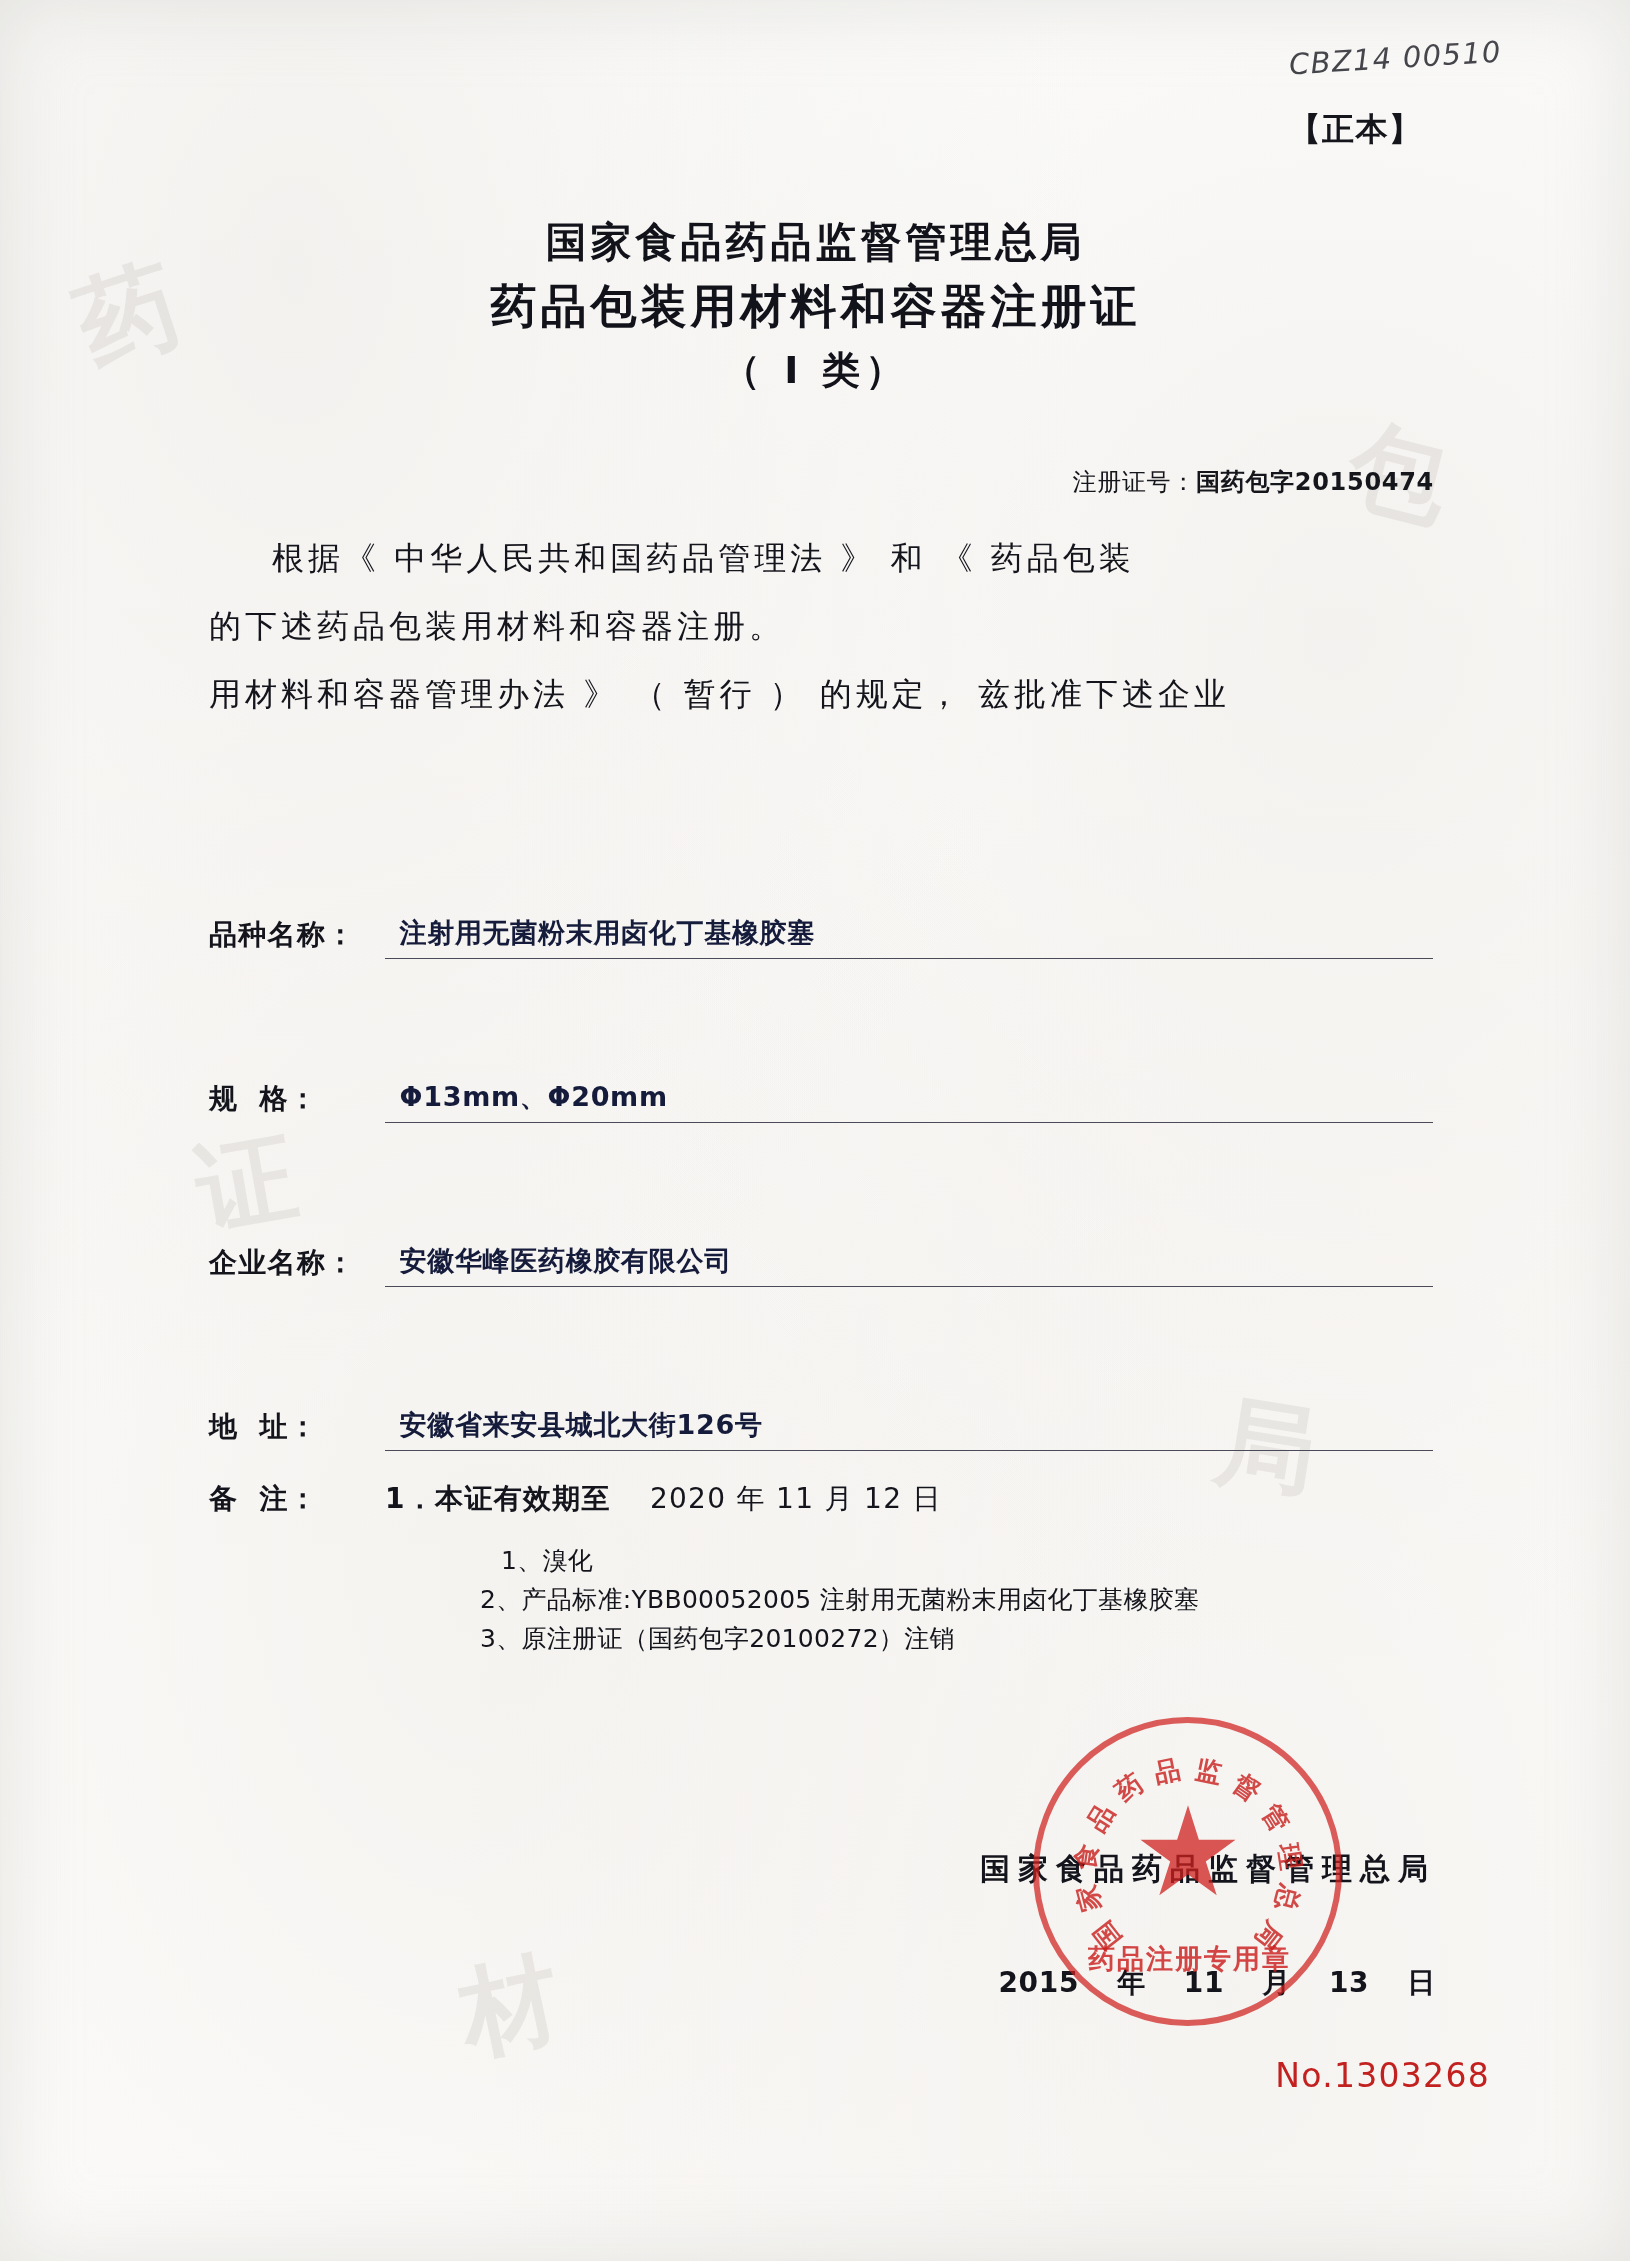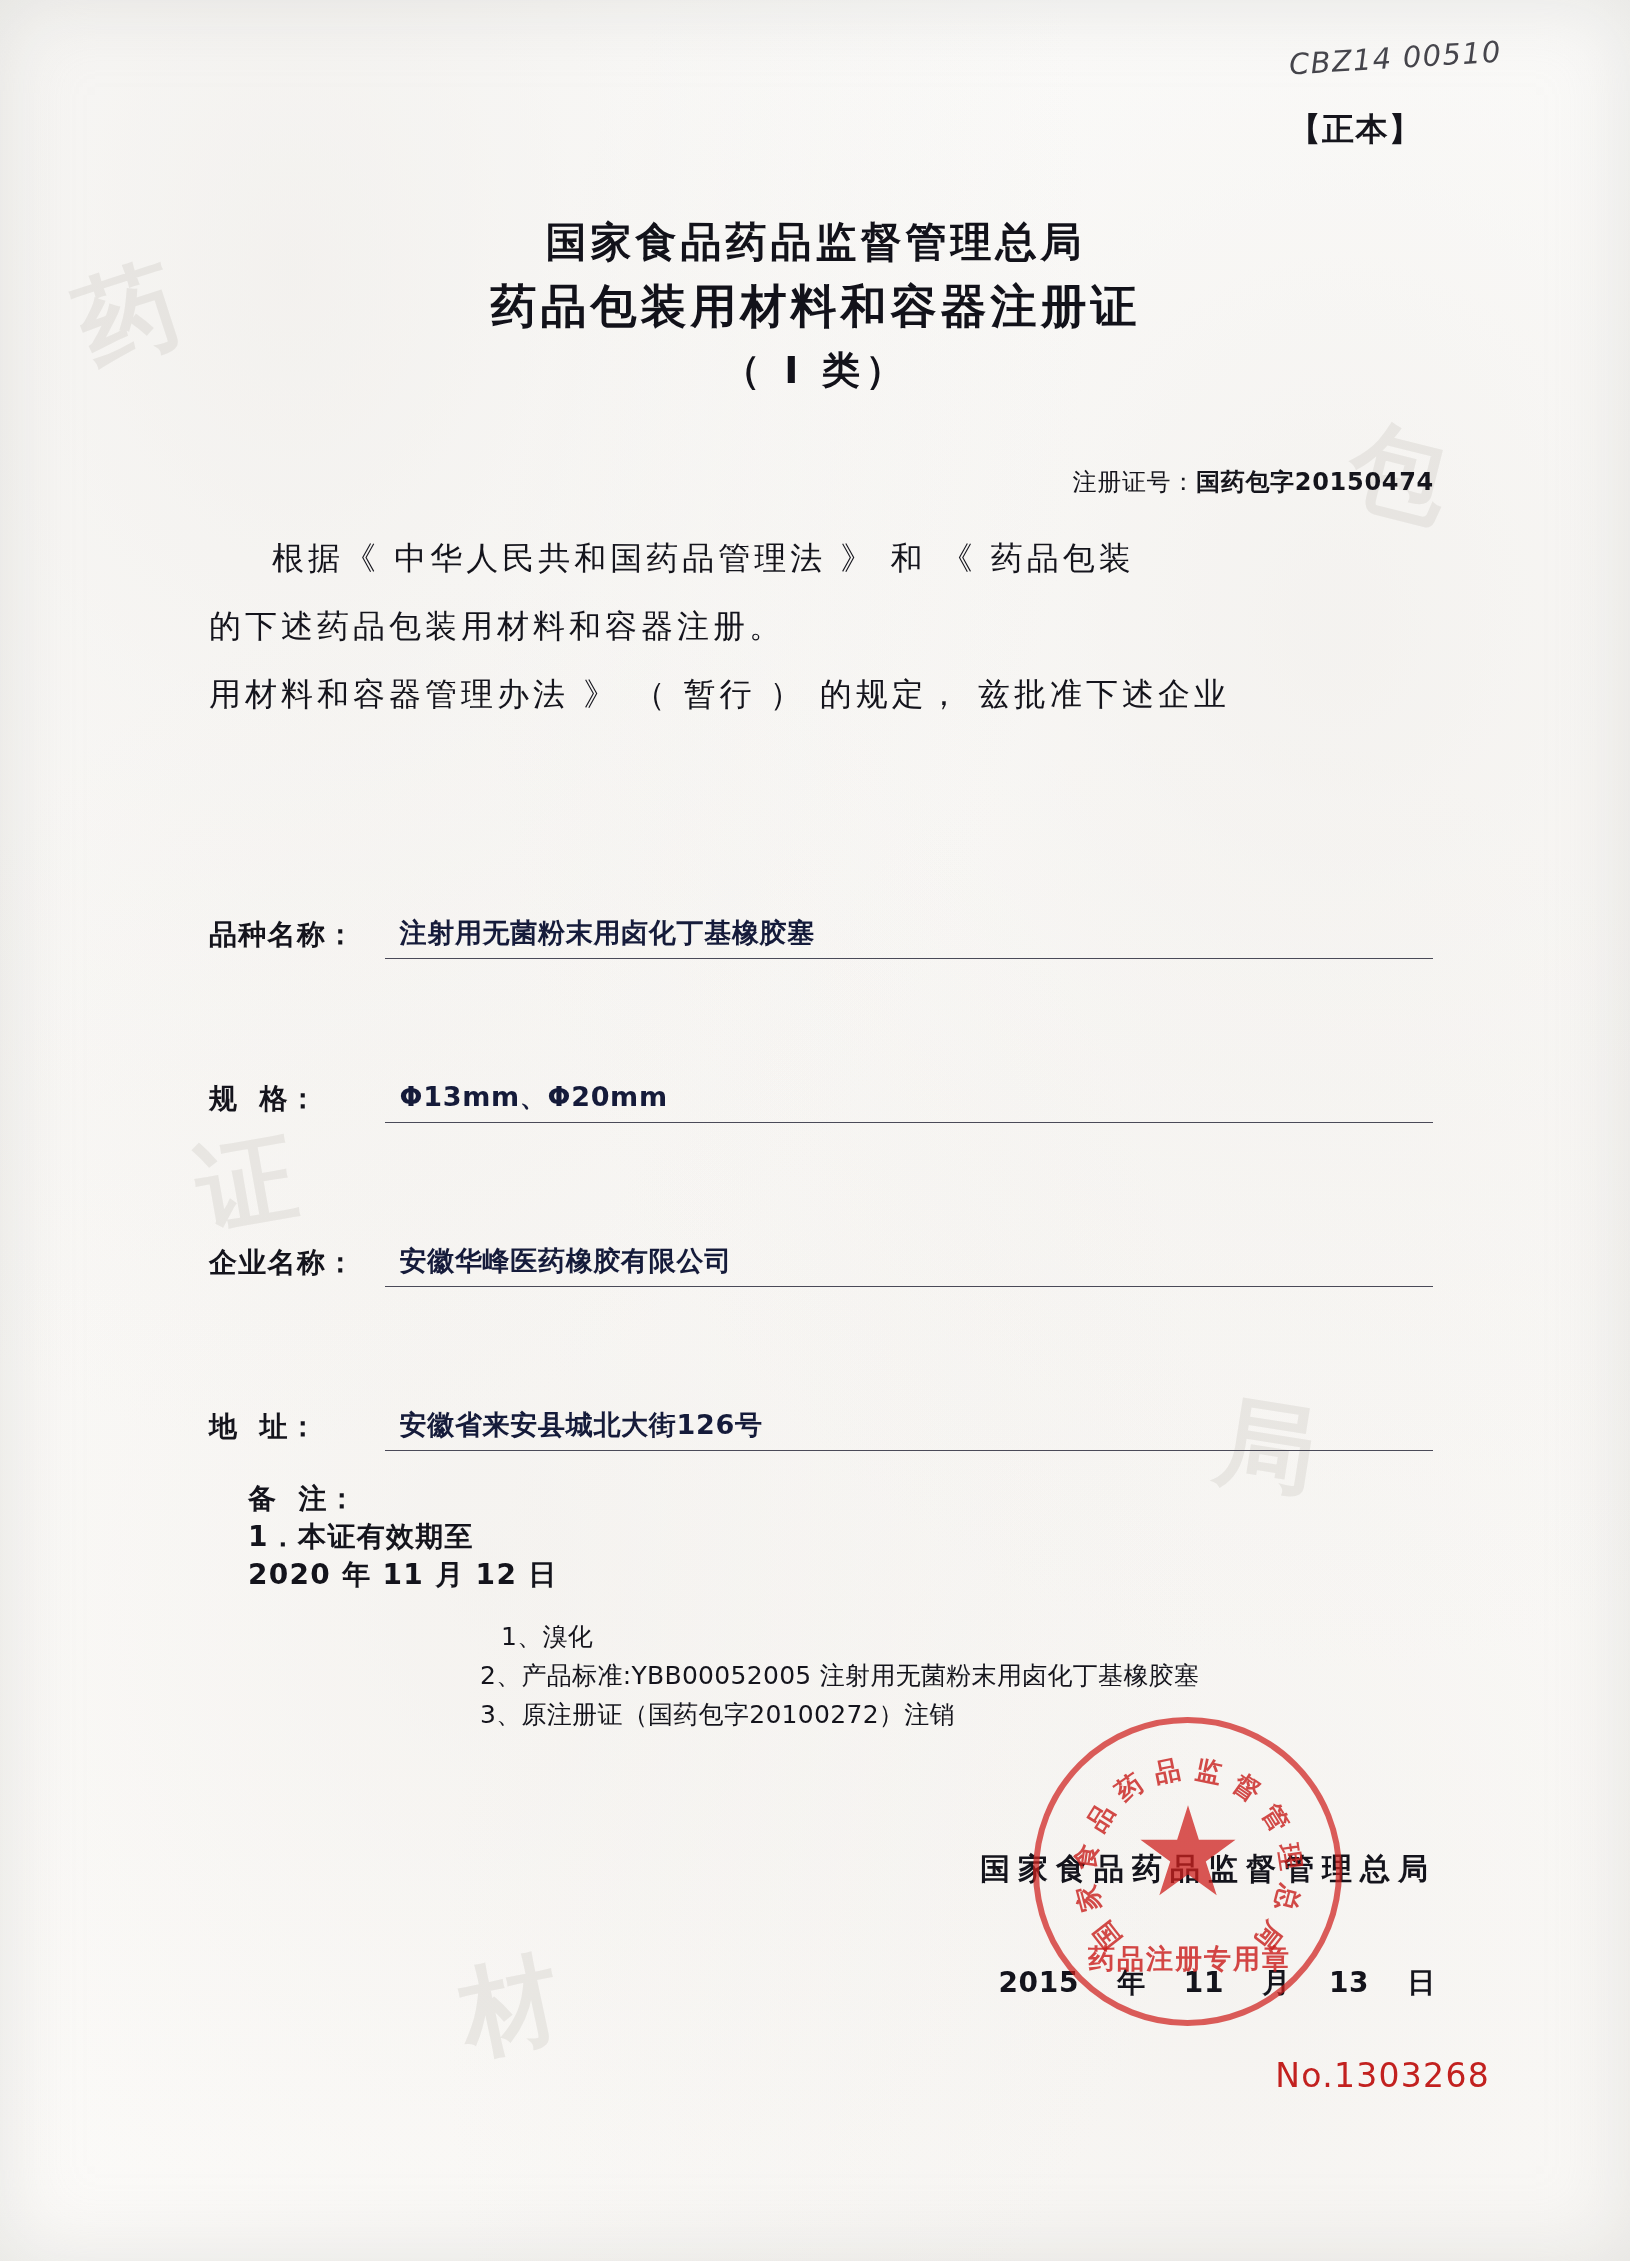--- a/index.html
+++ b/index.html
@@ -160,28 +160,27 @@
     width: 1250px;
     color: #14141c;
   }
   .remarks-head {
     display: flex;
     align-items: baseline;
     font-size: 28px;
     font-weight: bold;
     letter-spacing: 1.3px;
     white-space: nowrap;
-    flex-direction: column;
   }
   .remarks-head .rlabel { width: 176px; }
   .remarks-head .rlabel .sp { letter-spacing: 22.4px; }
   .remarks-head .ritem1 { font-weight: bold; }
   .remarks-head .expiry {
     margin-left: 39px;
-    font-weight: bold;
+    font-weight: normal;
     letter-spacing: 1.3px;
   }
   .remarks-head .expiry .num { font-size: 28px; }
   .remarks-list {
     margin-top: 24px;
     padding-left: 271px;
     font-size: 25px;
     line-height: 1.55;
     letter-spacing: 0.3px;
   }

